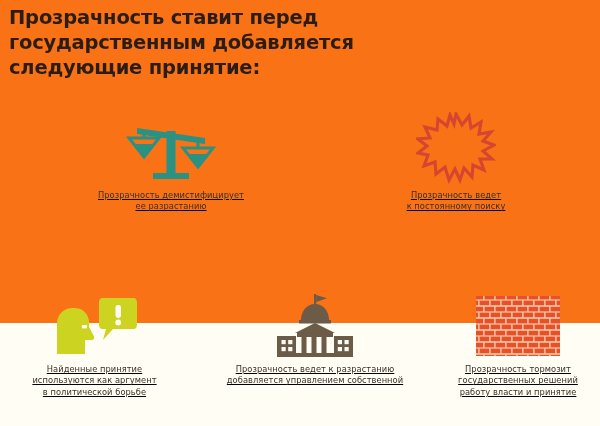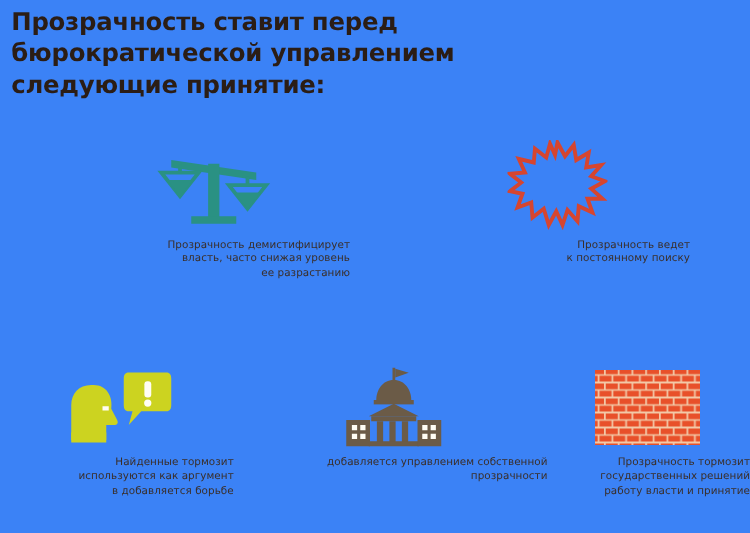--- a/index.html
+++ b/index.html
@@ -11,22 +11,22 @@
     height: 426px;
     background: #fffdf4;
     font-family: "Liberation Sans", "DejaVu Sans", sans-serif;
     overflow: hidden;
     position: relative;
   }
 
   #infographic {
     position: relative;
     width: 600px;
-    height: 426px;
-    background: #3b82f6;
+    height: 323px;
+    background: #f97316;
   }
 
   
   .title-block {
     position: absolute;
     left: 9px;
     top: 5px;
     width: 420px;
   }
   .title-line {
@@ -35,40 +35,41 @@
     font-weight: bold;
     color: #2b1d15;
     line-height: 25px;
     letter-spacing: -0.2px;
     white-space: nowrap;
   }
 
   
   .item {
     position: absolute;
-    text-align: right;
+    text-align: center;
+    text-decoration: underline;
   }
   .icon-wrap {
     display: flex;
     align-items: flex-end;
     justify-content: center;
   }
   .caption {
     font-family: "DejaVu Sans", "Liberation Sans", sans-serif;
     font-size: 8.3px;
     line-height: 11.4px;
     color: #3a2e28;
     margin-top: 6px;
     letter-spacing: 0.05px;
   }
   .caption .ln { display: block; white-space: nowrap; }
 
   
   #item-scales   { left: 62px;  top: 112px; width: 218px; }
-  #item-burst    { left: 340px; top: 112px; width: 212px; }
+  #item-burst    { left: 350px; top: 112px; width: 212px; }
 
   
   #item-opinion  { left: 2px;   top: 292px; width: 185px; }
   #item-building { left: 192px; top: 292px; width: 246px; }
   #item-wall     { left: 436px; top: 292px; width: 164px; }
 
   #item-scales   .icon-wrap { height: 72px; }
   #item-burst    .icon-wrap { height: 72px; }
   #item-opinion  .icon-wrap { height: 66px; }
   #item-building .icon-wrap { height: 66px; }
@@ -76,21 +77,21 @@
 
   svg { display: block; }
 </style>
 </head>
 <body>
 
 <div id="infographic">
 
   <div class="title-block">
     <div class="title-line">Прозрачность ставит перед</div>
-    <div class="title-line">бюрократической управлением</div>
+    <div class="title-line">государственным добавляется</div>
     <div class="title-line">следующие принятие:</div>
   </div>
 
   <div class="item" id="item-scales">
     <div class="icon-wrap">
       <svg width="96" height="72" viewBox="0 0 96 72">
         <g fill="#2a9183">
 
           <polygon points="14,16 82,26 82,32 14,22"></polygon>
 
@@ -105,21 +106,20 @@
           <path d="M21 26 L6 26 L21 45 L36 26 Z" fill="none" stroke="#2a9183" stroke-width="3"></path>
           <path d="M10.5 32 L31.5 32 L21 45 Z"></path>
 
           <path d="M75 36 L60 36 L75 55 L90 36 Z" fill="none" stroke="#2a9183" stroke-width="3"></path>
           <path d="M64.5 42 L85.5 42 L75 55 Z"></path>
         </g>
       </svg>
     </div>
     <div class="caption">
       <span class="ln">Прозрачность демистифицирует</span>
-      <span class="ln">власть, часто снижая уровень</span>
       <span class="ln">ее разрастанию</span>
     </div>
   </div>
 
   <div class="item" id="item-burst">
     <div class="icon-wrap">
       <svg width="80" height="72" viewBox="0 0 80 72">
         <polygon points="40,2 46,13 53,4 55,16 65,10 63,22 75,20 67,29 78,33 67,39 76,47 64,47 68,58 57,53 56,65 48,56 44,68 39,57 33,68 29,55 20,62 19,50 8,54 12,43 2,41 11,34 2,27 14,26 9,15 21,18 22,7 31,14 34,3 38,12 Z" fill="none" stroke="#d6452f" stroke-width="3.1" stroke-linejoin="miter"></polygon>
       </svg>
     </div>
@@ -160,23 +160,23 @@
                    C49 35 48 33 48 30
                    L48 9
                    C48 6 49 4 52 4 Z"></path>
 
           <rect x="64.5" y="11" width="5.5" height="13" rx="2.4" fill="#fffdf4"></rect>
           <circle cx="67.2" cy="28.4" r="2.9" fill="#fffdf4"></circle>
         </g>
       </svg>
     </div>
     <div class="caption">
-      <span class="ln">Найденные тормозит</span>
+      <span class="ln">Найденные принятие</span>
       <span class="ln">используются как аргумент</span>
-      <span class="ln">в добавляется борьбе</span>
+      <span class="ln">в политической борьбе</span>
     </div>
   </div>
 
   <div class="item" id="item-building">
     <div class="icon-wrap">
       <svg width="84" height="64" viewBox="0 0 84 64">
         <g fill="#6b5b47">
 
           <rect x="41" y="0" width="2.2" height="14"></rect>
 
@@ -206,22 +206,22 @@
           <rect x="15.2" y="53" width="4.2" height="4.2" fill="#fffdf4"></rect>
 
           <rect x="64.8" y="46" width="4.2" height="4.2" fill="#fffdf4"></rect>
           <rect x="71.5" y="46" width="4.2" height="4.2" fill="#fffdf4"></rect>
           <rect x="64.8" y="53" width="4.2" height="4.2" fill="#fffdf4"></rect>
           <rect x="71.5" y="53" width="4.2" height="4.2" fill="#fffdf4"></rect>
         </g>
       </svg>
     </div>
     <div class="caption">
+      <span class="ln">Прозрачность ведет к разрастанию</span>
       <span class="ln">добавляется управлением собственной</span>
-      <span class="ln">прозрачности</span>
     </div>
   </div>
 
   <div class="item" id="item-wall">
     <div class="icon-wrap">
       <svg width="90" height="64" viewBox="0 0 90 64">
         <defs>
           <pattern id="brickpat" width="22" height="12" patternUnits="userSpaceOnUse">
             <rect width="22" height="12" fill="#f2c9a8"></rect>
             <rect x="0.6" y="0.8" width="9.6" height="4.6" fill="#e8502a"></rect>

